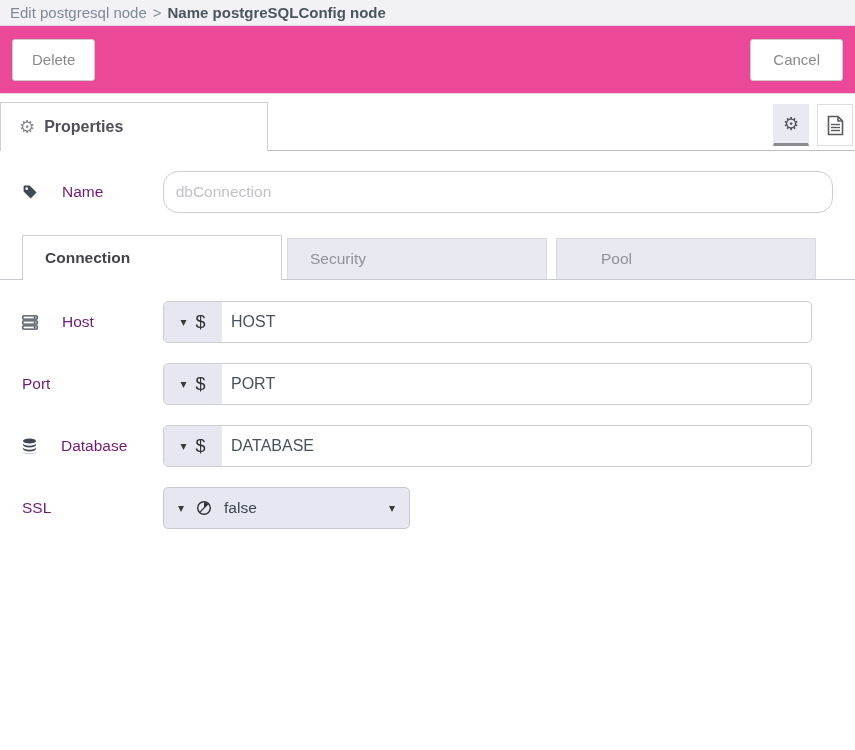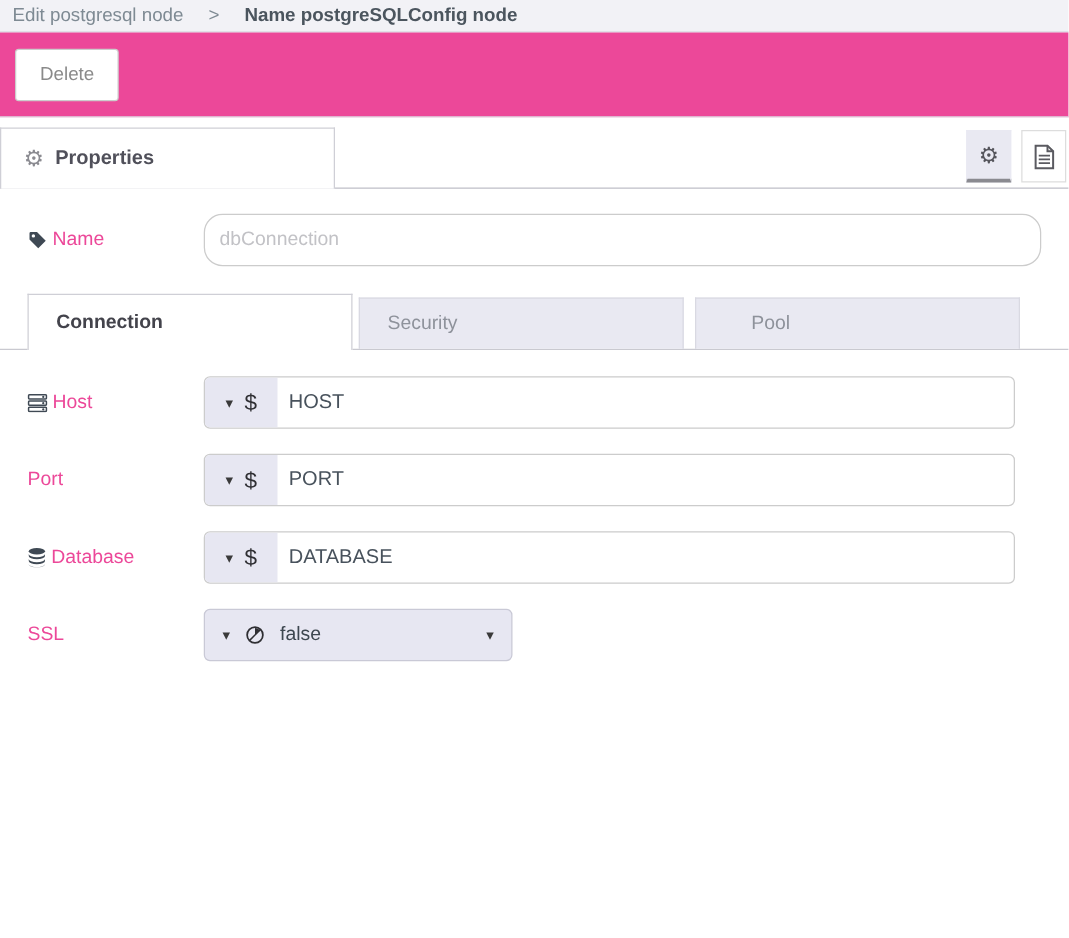--- a/index.html
+++ b/index.html
@@ -3,21 +3,21 @@
 <meta charset="utf-8">
 <style>
   * { box-sizing: border-box; margin: 0; padding: 0; }
   html, body { background: #fff; }
   body { font-family: "Liberation Sans", "DejaVu Sans", sans-serif; }
   .app { width: 855px; height: 750px; position: relative; background: #fff; overflow: hidden; }
 
   
   .breadcrumb-bar {
     height: 26px; background: #f2f2f6; border-bottom: 1px solid #dadae2;
-    display: flex; align-items: center; padding-left: 10px; gap: 20px;
+    display: flex; align-items: center; padding-left: 10px; gap: 6px;
     font-size: 15px; color: #7e8a93;
   }
   .crumb-current { color: #4b555e; font-weight: bold; }
 
   
   .toolbar {
     height: 68px; background: #ec4899; border-bottom: 1px solid #dadae2;
     display: flex; align-items: center; padding: 0 12px;
   }
   .btn {
@@ -41,21 +41,21 @@
   .icon-btn {
     width: 36px; height: 42px; display: flex; align-items: center; justify-content: center;
     background: #fff; border: 1px solid #ddd; cursor: pointer;
   }
   .icon-btn.selected { background: #e9e9f2; border-color: #e9e9f2; border-bottom: 3px solid #8a8a90; }
 
   
   .content { padding: 12px 22px 0 22px; }
   .frow { display: flex; align-items: center; }
   .name-row { margin-top: 8px; height: 42px; }
-  .field-label { width: 141px; display: flex; align-items: center; gap: 4px; font-size: 15.5px; color: #ec4899; }
+  .field-label { width: 141px; display: flex; align-items: center; gap: 24px; font-size: 15.5px; color: #701a75; }
   .name-input {
     width: 672px; height: 42px; border: 1px solid #ccc; border-radius: 15px;
     padding: 0 12px; font-size: 15.5px; color: #4c1d95; outline: none;
     font-family: inherit; background: #fff;
   }
   .name-input::placeholder { color: #c2c2c6; }
 
   
   .conn-tabs {
     display: flex; align-items: flex-end; margin: 22px -22px 16px -22px;
@@ -104,20 +104,21 @@
 <div class="app">
 
   <div class="breadcrumb-bar">
     <span class="crumb-parent">Edit postgresql node</span>
     <span class="crumb-sep">&gt;</span>
     <span class="crumb-current">Name postgreSQLConfig node</span>
   </div>
 
   <div class="toolbar">
     <button class="btn btn-delete">Delete</button>
+    <button class="btn btn-cancel">Cancel</button>
   </div>
 
   <div class="panel-tabbar">
     <div class="properties-tab">
       <span class="gear-glyph">⚙</span>
       <span>Properties</span>
     </div>
     <div class="panel-iconbtns">
       <div class="icon-btn selected">
         <span class="gear-glyph" style="color:#55555c;">⚙</span>

